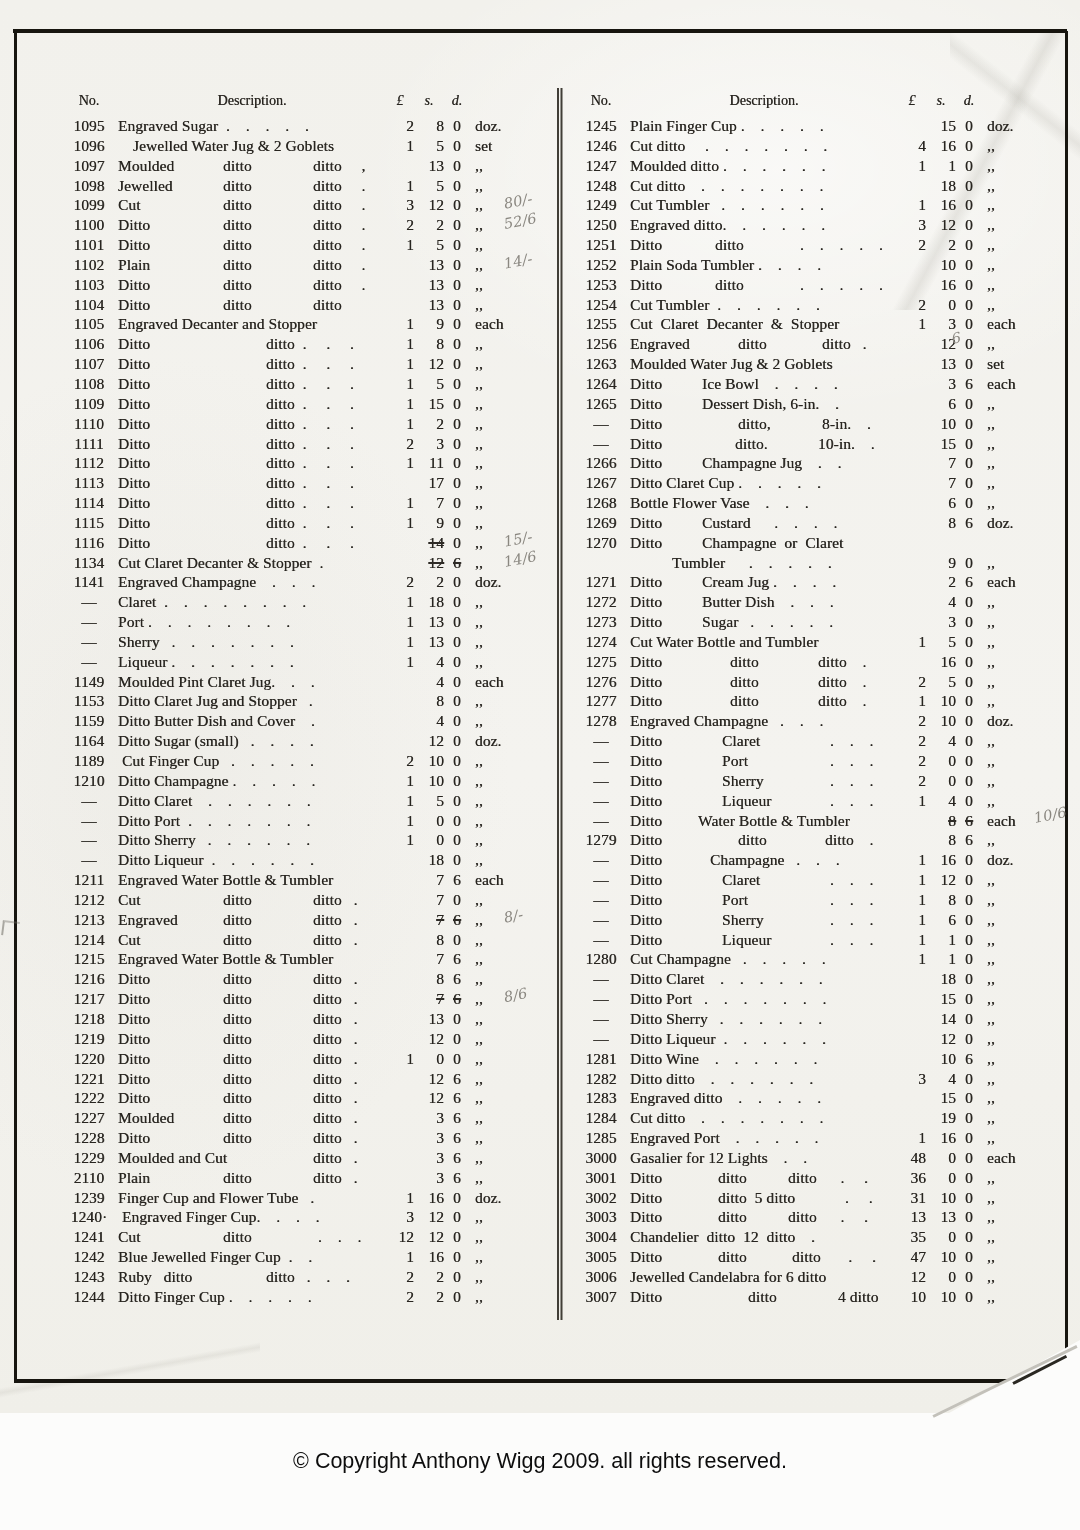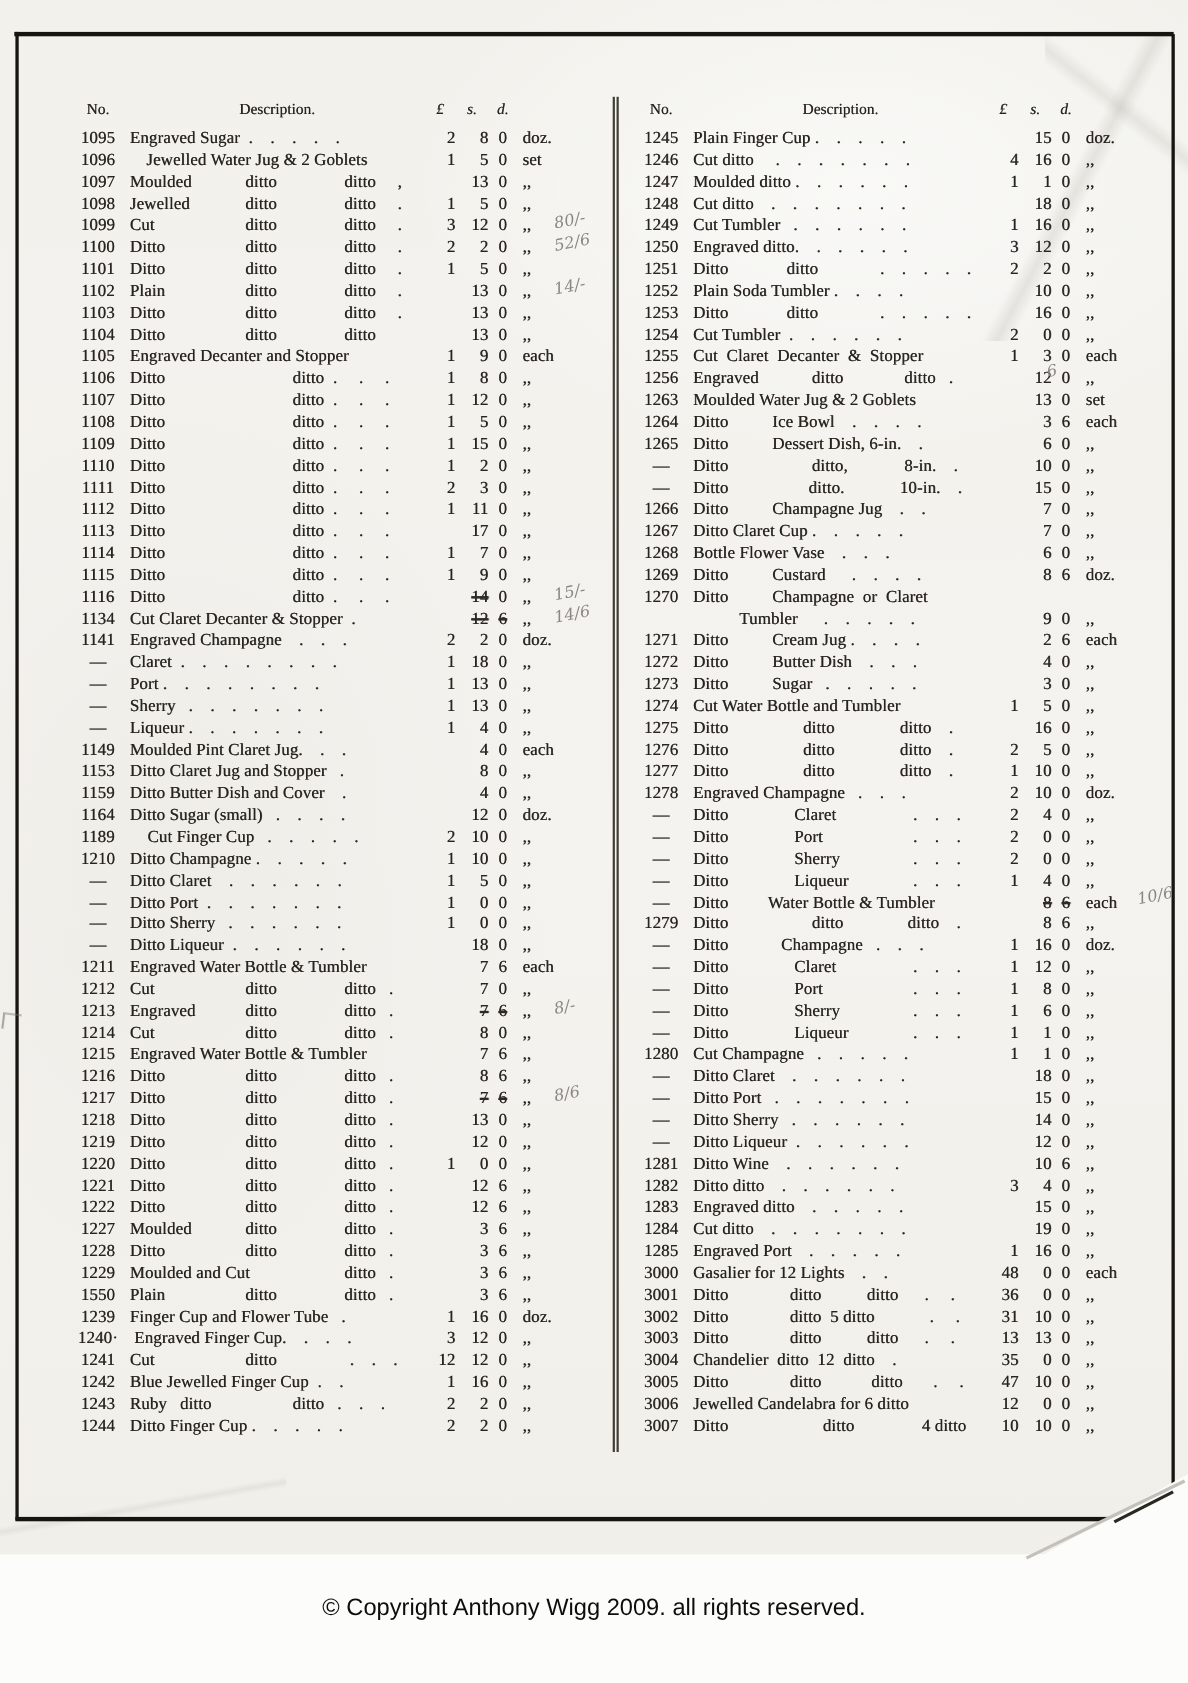--- a/index.html
+++ b/index.html
@@ -338,21 +338,21 @@
       <div class="row">
         <span class="c no">1164</span>
         <span class="c desc"><span class="seg" style="left: 0px;">Ditto Sugar (small)   .    .    .    .</span></span>
         <span class="c L"></span>
         <span class="c s">12</span>
         <span class="c p">0</span>
         <span class="c u">doz.</span>
       </div>
       <div class="row">
         <span class="c no">1189</span>
-        <span class="c desc"><span class="seg" style="left: 16px;">Cut Finger Cup   .    .    .    .    .</span></span>
+        <span class="c desc"><span class="seg" style="left: 4px;">Cut Finger Cup   .    .    .    .    .</span></span>
         <span class="c L">2</span>
         <span class="c s">10</span>
         <span class="c p">0</span>
         <span class="c u">,,</span>
       </div>
       <div class="row">
         <span class="c no">1210</span>
         <span class="c desc"><span class="seg" style="left: 0px;">Ditto Champagne .    .    .    .    .</span></span>
         <span class="c L">1</span>
         <span class="c s">10</span>
@@ -505,21 +505,21 @@
       </div>
       <div class="row">
         <span class="c no">1229</span>
         <span class="c desc"><span class="seg" style="left: 0px;">Moulded and Cut</span><span class="seg" style="left: 195px;">ditto   .</span></span>
         <span class="c L"></span>
         <span class="c s">3</span>
         <span class="c p">6</span>
         <span class="c u">,,</span>
       </div>
       <div class="row">
-        <span class="c no">1550</span>
+        <span class="c no">2110</span>
         <span class="c desc"><span class="seg" style="left: 0px;">Plain</span><span class="seg" style="left: 105px;">ditto</span><span class="seg" style="left: 195px;">ditto   .</span></span>
         <span class="c L"></span>
         <span class="c s">3</span>
         <span class="c p">6</span>
         <span class="c u">,,</span>
       </div>
       <div class="row">
         <span class="c no">1239</span>
         <span class="c desc"><span class="seg" style="left: 0px;">Finger Cup and Flower Tube   .</span></span>
         <span class="c L">1</span>

